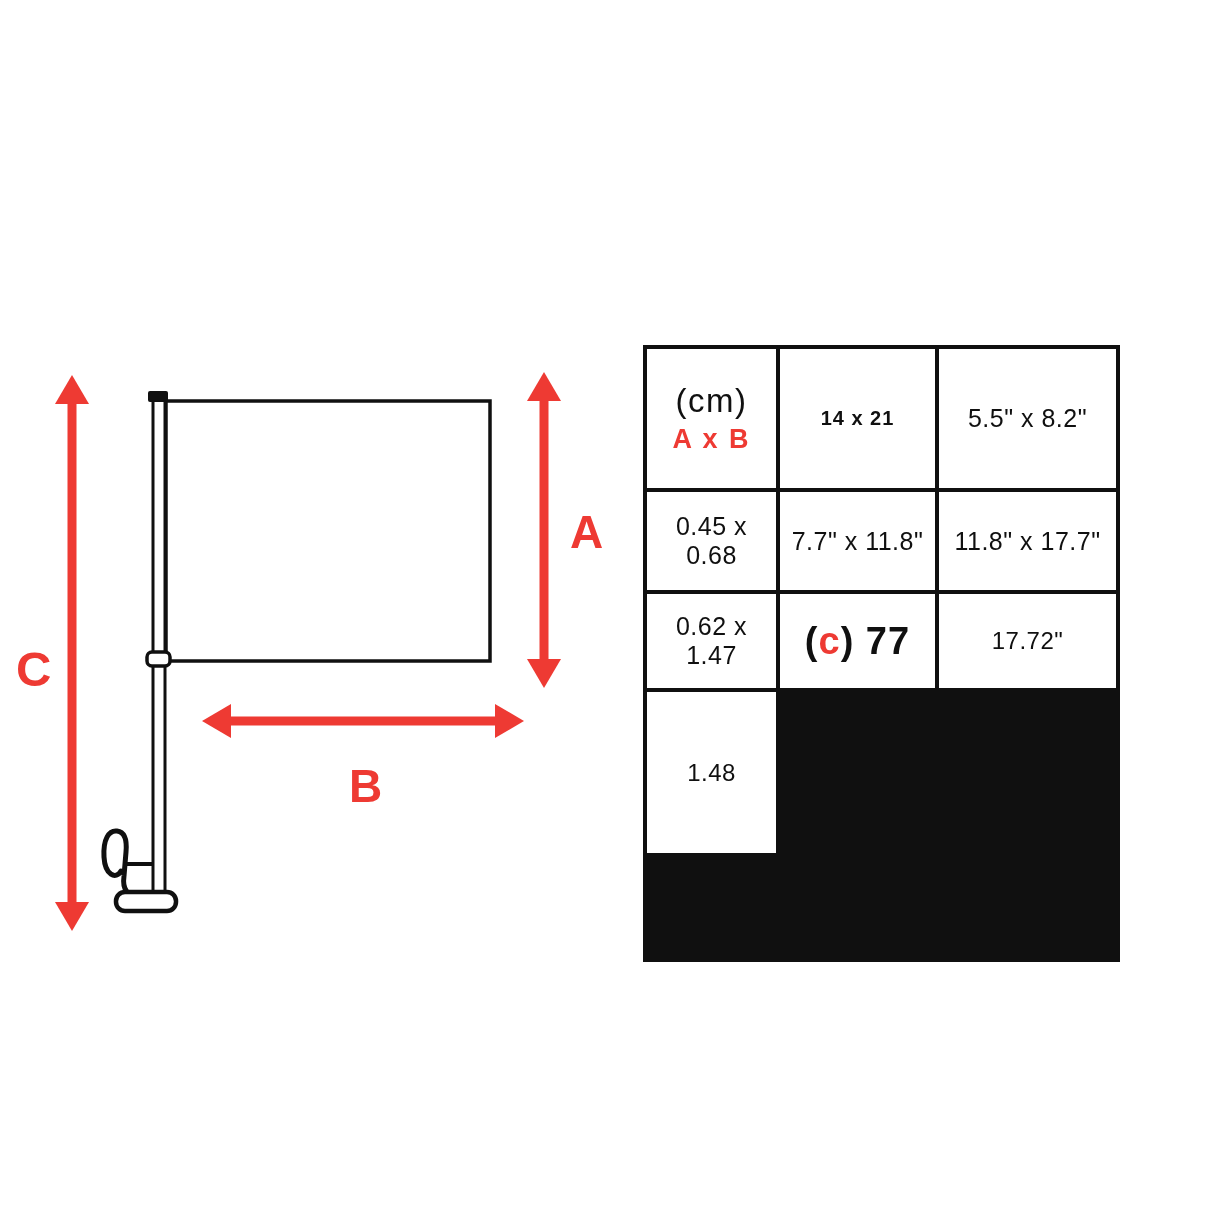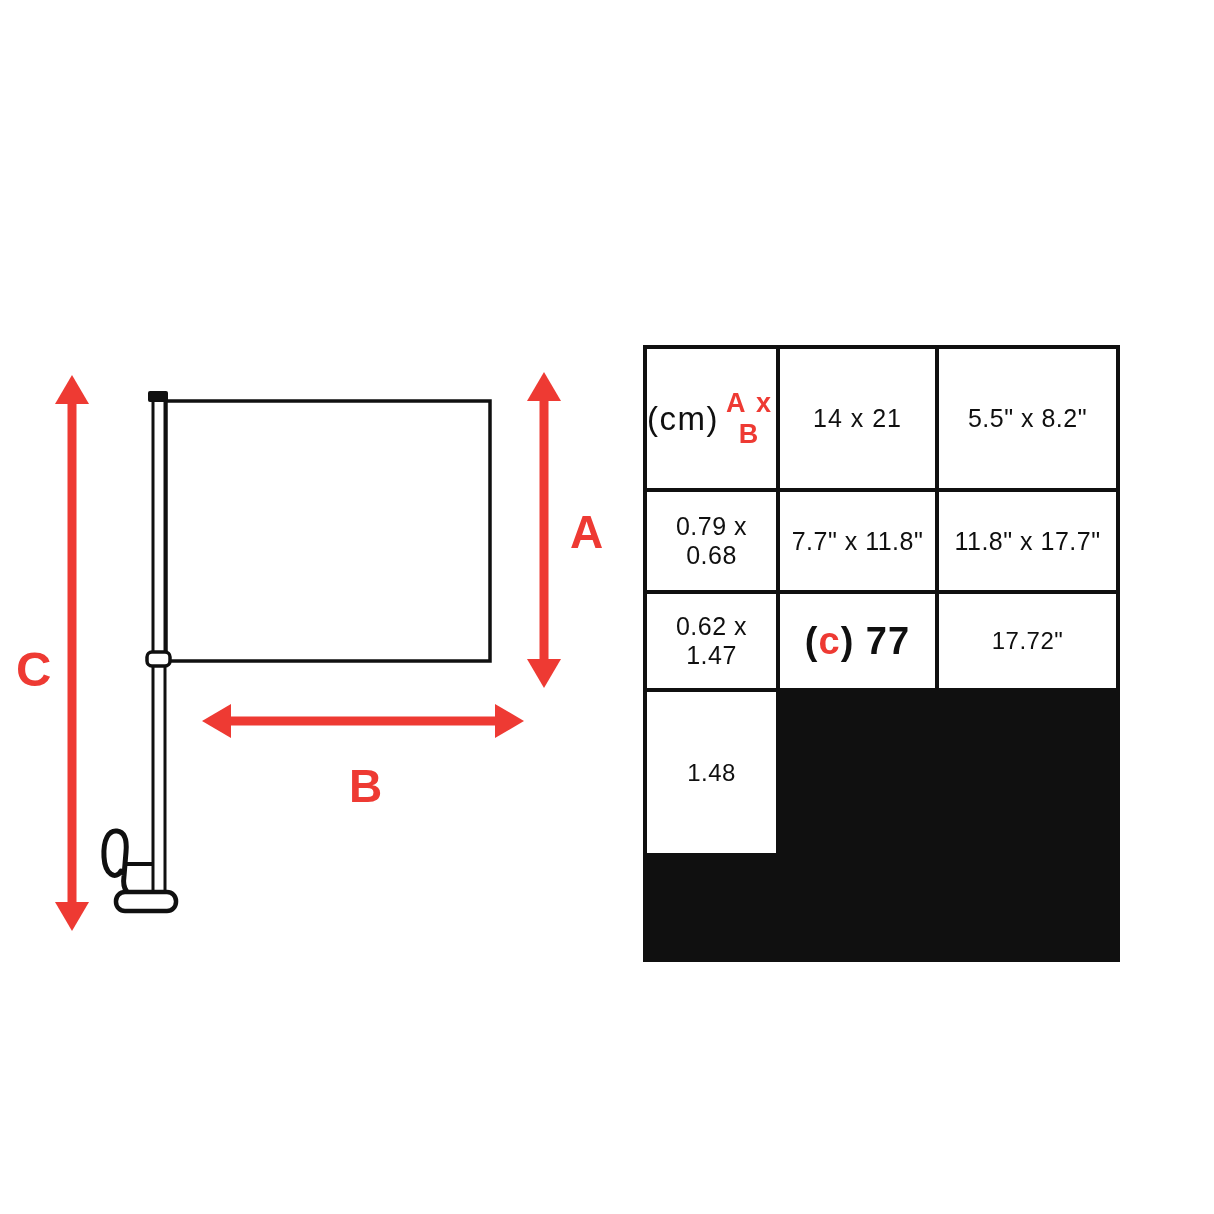--- a/index.html
+++ b/index.html
@@ -40,40 +40,40 @@
     padding: 4px;
     background: var(--ink);
   }
   .cell {
     background: #ffffff;
     display: flex;
     align-items: center;
     justify-content: center;
     text-align: center;
   }
-  .cell.stack { gap: 4px; }
+  .cell.stack { flex-direction: column; gap: 4px; }
   .unit {
     font-size: 33px;
     color: var(--ink);
     letter-spacing: 1.5px;
   }
   .unit-sm {
     font-size: 29px;
     color: var(--ink);
     letter-spacing: 1.5px;
   }
   .axb {
     font-size: 27px;
     font-weight: bold;
     color: var(--red);
     letter-spacing: 2px;
   }
   .cm-val {
-    font-size: 25px;
-    font-weight: normal;
+    font-size: 20px;
+    font-weight: bold;
     color: var(--ink);
     letter-spacing: 1px;
   }
   .val {
     font-size: 25px;
     color: var(--ink);
     letter-spacing: 0.5px;
   }
   .val-sm {
     font-size: 24px;
@@ -143,21 +143,21 @@
       <span class="axb">A x B</span>
     </div>
 
     <div class="cell">
       <span class="cm-val">14 x 21</span>
     </div>
     <div class="cell">
       <span class="val">5.5" x 8.2"</span>
     </div>
     <div class="cell">
-      <span class="val">0.79 x 0.68</span>
+      <span class="val">0.45 x 0.68</span>
     </div>
 
     <div class="cell">
       <span class="val">7.7" x 11.8"</span>
     </div>
 
     <div class="cell">
       <span class="val">11.8" x 17.7"</span>
     </div>
     <div class="cell">

